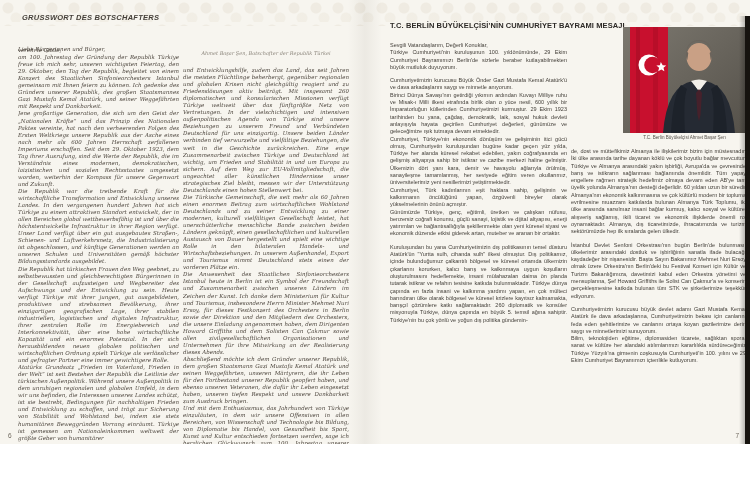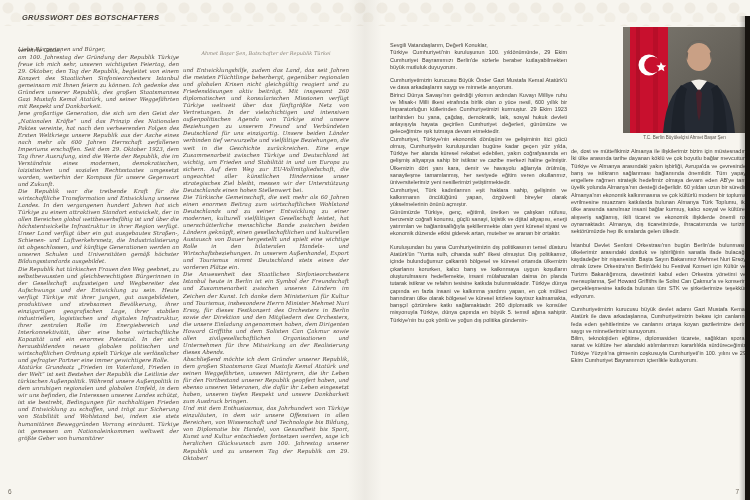--- a/index.html
+++ b/index.html
@@ -1,17 +1,17 @@
 <!DOCTYPE html>
 <html><head>
 <meta charset="utf-8">
 <style>
   html,body{margin:0;padding:0;}
   #canvas{
-    position:relative;width:750px;height:500px;overflow:hidden;
+    position:relative;width:750px;height:444px;overflow:hidden;
     background:#f7f5ef;
     font-family:"Liberation Sans",sans-serif;
   }
   
   .pattern-band{
     position:absolute;left:0;top:0;width:750px;height:26px;
     background-image:
       radial-gradient(circle at 8px 8px, rgba(198,183,156,.28) 5px, transparent 6px),
       radial-gradient(circle at 16px 18px, rgba(198,183,156,.20) 5px, transparent 6px);
     background-size:22px 22px;
@@ -102,20 +102,21 @@
     <div class="caption-center">Ahmet Başar Şen, Botschafter der Republik Türkei</div>
     <p>und Entwicklungshilfe, zudem das Land, das seit Jahren die meisten Flüchtlinge beherbergt, gegenüber regionalen und globalen Krisen nicht gleichgültig reagiert und zu Friedenslösungen aktiv beiträgt. Mit insgesamt 260 diplomatischen und konsularischen Missionen verfügt Türkiye weltweit über das fünftgrößte Netz von Vertretungen. In der vielschichtigen und intensiven außenpolitischen Agenda von Türkiye sind unsere Beziehungen zu unserem Freund und Verbündeten Deutschland für uns einzigartig. Unsere beiden Länder verbinden tief verwurzelte und vielfältige Beziehungen, die weit in die Geschichte zurückreichen. Eine enge Zusammenarbeit zwischen Türkiye und Deutschland ist wichtig, um Frieden und Stabilität in und um Europa zu sichern. Auf dem Weg zur EU-Vollmitgliedschaft, die ungeachtet aller künstlichen Hindernisse unser strategisches Ziel bleibt, messen wir der Unterstützung Deutschlands einen hohen Stellenwert bei.</p>
     <p>Die Türkische Gemeinschaft, die seit mehr als 60 Jahren einen enormen Beitrag zum wirtschaftlichen Wohlstand Deutschlands und zu seiner Entwicklung zu einer modernen, kulturell vielfältigen Gesellschaft leistet, hat unerschütterliche menschliche Bande zwischen beiden Ländern geknüpft, einen gesellschaftlichen und kulturellen Austausch von Dauer hergestellt und spielt eine wichtige Rolle in den bilateralen Handels- und Wirtschaftsbeziehungen. In unserem Außenhandel, Export und Tourismus nimmt Deutschland stets einen der vorderen Plätze ein.</p>
     <p>Die Anwesenheit des Staatlichen Sinfonieorchesters Istanbul heute in Berlin ist ein Symbol der Freundschaft und Zusammenarbeit zwischen unseren Ländern im Zeichen der Kunst. Ich danke dem Ministerium für Kultur und Tourismus, insbesondere Herrn Minister Mehmet Nuri Ersoy, für dieses Festkonzert des Orchesters in Berlin sowie der Direktion und den Mitgliedern des Orchesters, die unsere Einladung angenommen haben, dem Dirigenten Howard Griffiths und dem Solisten Can Çakmur sowie allen zivilgesellschaftlichen Organisationen und Unternehmen für ihre Mitwirkung an der Realisierung dieses Abends.</p>
     <p>Abschließend möchte ich dem Gründer unserer Republik, dem großen Staatsmann Gazi Mustafa Kemal Atatürk und seinen Weggefährten, unseren Märtyrern, die ihr Leben für den Fortbestand unserer Republik geopfert haben, und ebenso unseren Veteranen, die dafür ihr Leben eingesetzt haben, unseren tiefen Respekt und unsere Dankbarkeit zum Ausdruck bringen.</p>
     <p>Und mit dem Enthusiasmus, das Jahrhundert von Türkiye einzuläuten, in dem wir unsere Offensiven in allen Bereichen, von Wissenschaft und Technologie bis Bildung, von Diplomatie bis Handel, von Gesundheit bis Sport, Kunst und Kultur entschieden fortsetzen werden, sage ich herzlichen Glückwunsch zum 100. Jahrestag unserer Republik und zu unserem Tag der Republik am 29. Oktober!</p>
   </div>
 
   <div class="page-num page-num-left">6</div>
 
+  <div class="heading-tr">T.C. BERLİN BÜYÜKELÇİSİ'NİN CUMHURİYET BAYRAMI MESAJI</div>
 
   <div class="col col-tr-1 tr-body">
     <p class="tr-salut">Sevgili Vatandaşlarım, Değerli Konuklar,</p>
     <p>Türkiye Cumhuriyeti'nin kuruluşunun 100. yıldönümünde, 29 Ekim Cumhuriyet Bayramımızı Berlin'de sizlerle beraber kutlayabilmekten büyük mutluluk duyuyorum.</p>
     <p class="gap-top">Cumhuriyetimizin kurucusu Büyük Önder Gazi Mustafa Kemal Atatürk'ü ve dava arkadaşlarını saygı ve minnetle anıyorum.</p>
     <p>Birinci Dünya Savaşı'nın getirdiği yıkımın ardından Kuvayı Milliye ruhu ve Misak-ı Milli ilkesi etrafında birlik olan o yüce nesil, 600 yıllık bir İmparatorluğun küllerinden Cumhuriyetimizi kurmuştur. 29 Ekim 1923 tarihinden bu yana, çağdaş, demokratik, laik, sosyal hukuk devleti anlayışıyla hayata geçirilen Cumhuriyet değerleri, günümüze ve geleceğimize ışık tutmaya devam etmektedir.</p>
     <p>Cumhuriyet, Türkiye'nin ekonomik dönüşüm ve gelişiminin itici gücü olmuş, Cumhuriyetin kuruluşundan bugüne kadar geçen yüz yılda, Türkiye her alanda küresel rekabet edebilen, yakın coğrafyasında en gelişmiş altyapıya sahip bir istikrar ve cazibe merkezi haline gelmiştir. Ülkemizin dört yanı kara, demir ve havayolu ağlarıyla örülmüş, sanayileşme tamamlanmış, her seviyede eğitim veren okullarımız, üniversitelerimiz yeni nesillerimizi yetiştirmektedir.</p>
     <p>Cumhuriyet, Türk kadınlarının eşit haklara sahip, gelişimin ve kalkınmanın öncülüğünü yapan, özgüvenli bireyler olarak yükselmelerinin önünü açmıştır.</p>
     <p>Günümüzde Türkiye, genç, eğitimli, üretken ve çalışkan nüfusu, benzersiz coğrafi konumu, güçlü sanayi, lojistik ve dijital altyapısı, enerji yatırımları ve bağlantısallığıyla şekillenmekte olan yeni küresel siyasi ve ekonomik düzende etkisi giderek artan, muteber ve aranan bir ortaktır.</p>
     <p class="gap-top">Kuruluşundan bu yana Cumhuriyetimizin dış politikasının temel düsturu Atatürk'ün "Yurtta sulh, cihanda sulh" ilkesi olmuştur. Dış politikamız, içinde bulunduğumuz çalkantılı bölgesel ve küresel ortamda ülkemizin çıkarlarını korurken, kalıcı barış ve kalkınmaya uygun koşulların oluşturulmasını hedeflemekte, insani mülahazaları daima ön planda tutarak istikrar ve refahın tesisine katkıda bulunmaktadır. Türkiye dünya çapında en fazla insani ve kalkınma yardımı yapan, en çok mülteci barındıran ülke olarak bölgesel ve küresel krizlere kayıtsız kalmamakta, barışçıl çözümlere katkı sağlamaktadır. 260 diplomatik ve konsüler misyonuyla Türkiye, dünya çapında en büyük 5. temsil ağına sahiptir. Türkiye'nin bu çok yönlü ve yoğun dış politika gündemin-</p>

